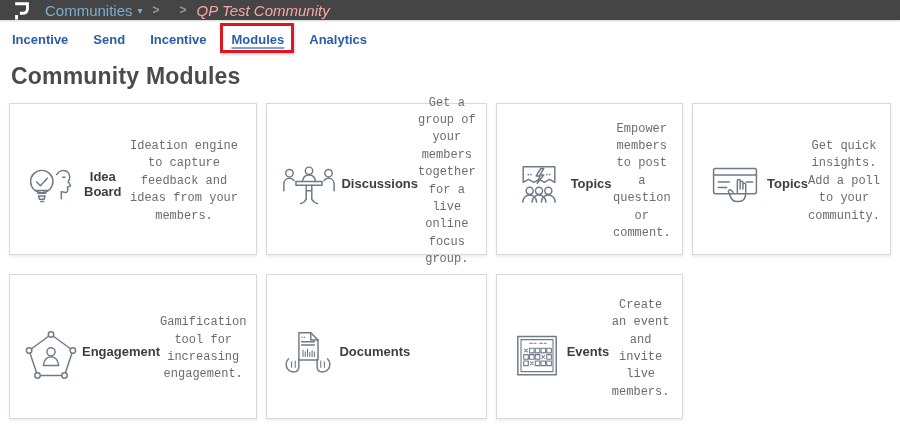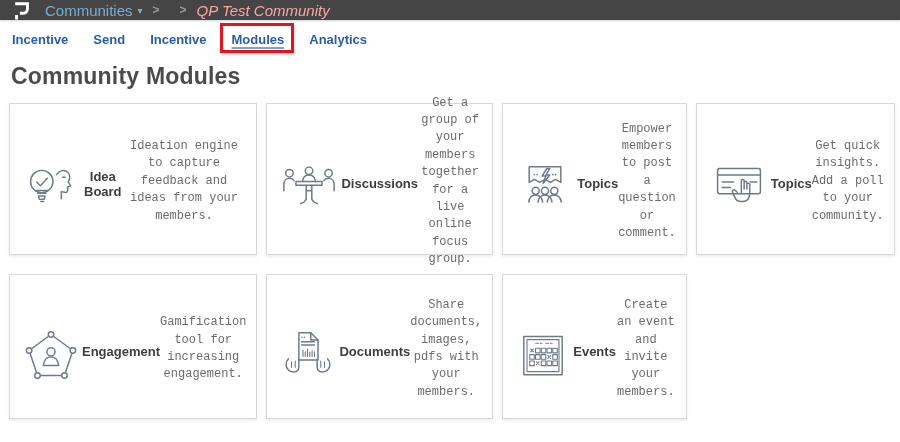--- a/index.html
+++ b/index.html
@@ -194,21 +194,20 @@
           </g>
         <path d="M27 15h14M27 18.5h14"></path>
         <path class="thin" d="M28.5 31v-7M31 31v-5M33.5 31v-8M36 31v-4.5M38.5 31v-6.5M41 31v-5"></path>
         <path d="M24 34v8c0 4-2.6 6-6 6-4.4 0-8-3.6-8-8 0-2.5 1-4.8 2.6-6.4"></path>
         <path class="thin" d="M16 37v6M20 36v7"></path>
         <path d="M44 34v8c0 4 2.6 6 6 6 4.4 0 8-3.6 8-8 0-2.5-1-4.8-2.6-6.4"></path>
         <path class="thin" d="M52 37v6M48 36v7"></path>
       </svg>
     </div>
     <div class="card-title">Documents</div>
-    <div class="card-desc">Share documents, images, pdfs with your members.</div>
   </div>
 
 
   <div class="card">
     <div class="card-icon">
       <svg class="icon" width="60" height="53" viewBox="0 0 64 58">
         <rect x="11" y="7" width="42" height="42"></rect>
         <rect class="thin" x="14.5" y="10.5" width="35" height="35"></rect>
         <path class="thin" d="M24 14.5h3M29 14.5h2M35 14.5h3M40 14.5h2"></path>
         <g class="thin">
@@ -224,16 +223,16 @@
           <rect x="42.7" y="27" width="5" height="5"></rect>
           <rect x="17.5" y="34" width="5" height="5"></rect>
           <path d="M24.8 35l3 3M27.8 35l-3 3"></path>
           <rect x="30.1" y="34" width="5" height="5"></rect>
           <rect x="36.4" y="34" width="5" height="5"></rect>
           <rect x="42.7" y="34" width="5" height="5"></rect>
         </g>
       </svg>
     </div>
     <div class="card-title">Events</div>
-    <div class="card-desc">Create an event and invite your members.</div>
+    <div class="card-desc">Create an event and invite live members.</div>
   </div>
 
 </main>
 
 </body></html>

